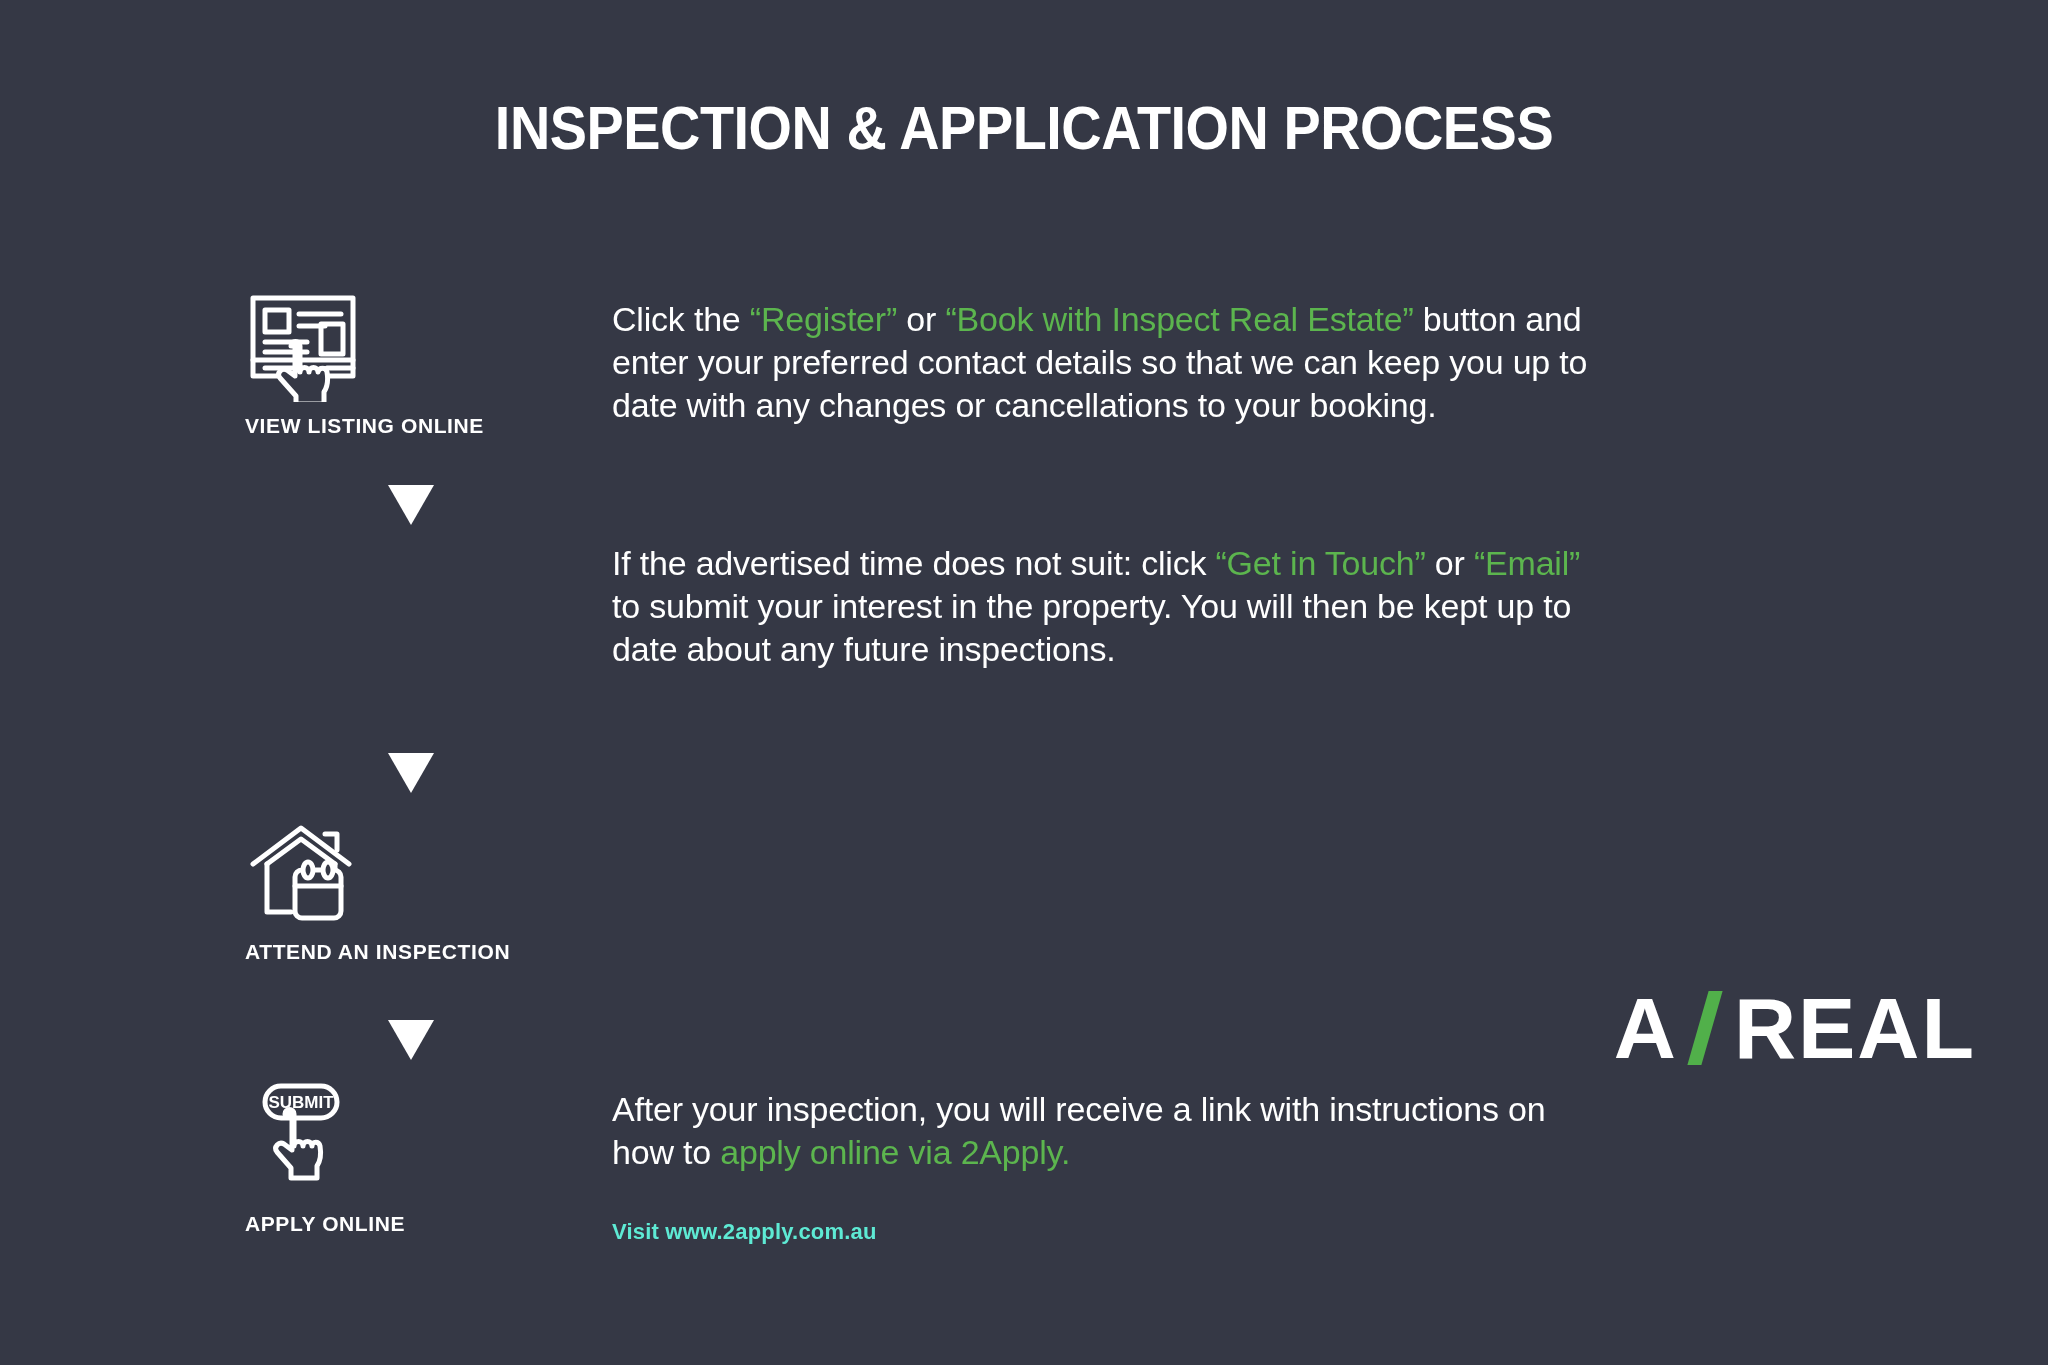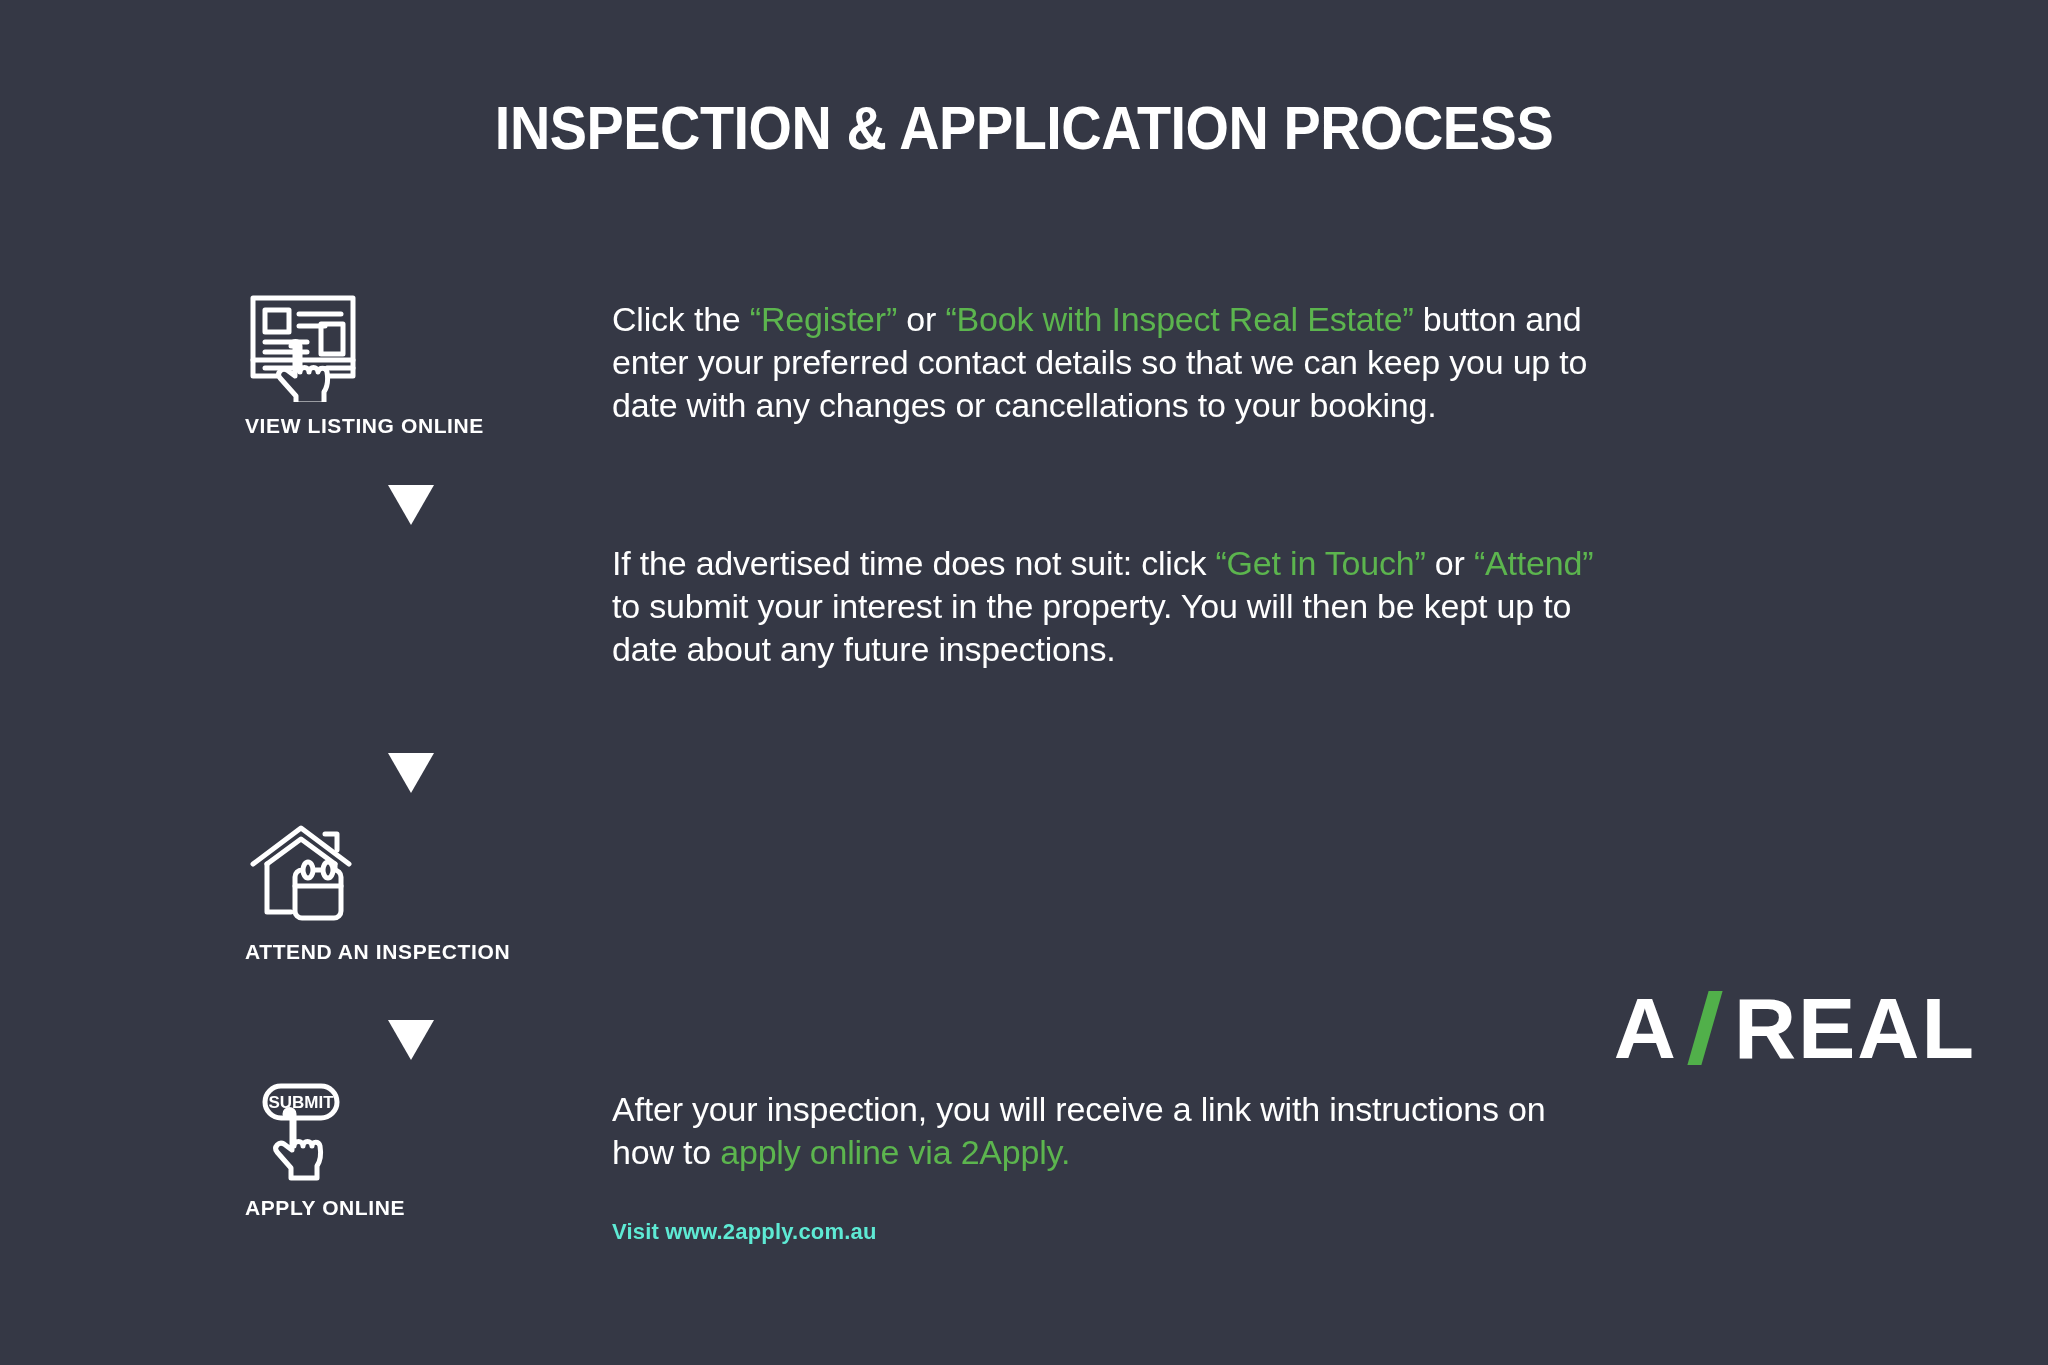--- a/index.html
+++ b/index.html
@@ -147,21 +147,21 @@
     </div>
     <div class="step-body" style="top:12px;">
       <span>Click the </span><span class="green">“Register”</span><span> or </span><span class="green">“Book with Inspect Real Estate”</span><span> button and enter your preferred contact details so that we can keep you up to date with any changes or cancellations to your booking.</span>
     </div>
   </div>
 
   <div class="arrow" style="top:485px; left:388px;"></div>
 
   <div class="step" style="position:absolute; top:530px; left:0; height:180px;">
     <div class="step-body" style="top:12px;">
-      <span>If the advertised time does not suit: click </span><span class="green">“Get in Touch”</span><span> or </span><span class="green">“Attend”</span><span> to submit your interest in the property. You will then be kept up to date about any future inspections.</span>
+      <span>If the advertised time does not suit: click </span><span class="green">“Get in Touch”</span><span> or </span><span class="green">“Email”</span><span> to submit your interest in the property. You will then be kept up to date about any future inspections.</span>
     </div>
   </div>
 
   <div class="arrow" style="top:753px; left:388px;"></div>
 
   <div class="step" style="position:absolute; top:820px; left:0; height:180px;">
     <div class="step-icon-col" style="top:0;">
       <span class="icon-wrap">
         <svg width="118" height="108" viewBox="0 0 118 108" fill="none" stroke="#ffffff" stroke-width="5" stroke-linecap="round" stroke-linejoin="round">
           <polyline points="8,44 56,8 104,44"></polyline>
@@ -184,21 +184,21 @@
   <div class="step" style="position:absolute; top:1080px; left:0; height:200px;">
     <div class="step-icon-col" style="top:0;">
       <span class="icon-wrap">
         <svg width="112" height="104" viewBox="0 0 112 104" fill="none" stroke="#ffffff" stroke-width="5" stroke-linecap="round" stroke-linejoin="round">
           <rect x="20" y="6" width="72" height="32" rx="16"></rect>
           <text x="56" y="28" font-family="Liberation Sans, sans-serif" font-size="17" font-weight="bold" fill="#ffffff" stroke="none" text-anchor="middle">SUBMIT</text>
           <path d="M47 34 v36 l-8 -6 c-5 -3 -11 3 -7 8 l14 16 v10 h26 v-12 c4 -6 4 -14 3 -20
                    c-1 -5 -8 -5 -8 0 c0 -6 -9 -6 -9 0 c0 -6 -9 -6 -9 0 V34 c0 -6 -9 -6 -9 0 z" fill="#353845" stroke="#ffffff" stroke-width="5"></path>
         </svg>
       </span>
-      <div class="step-label" style="margin-top:12px;">APPLY ONLINE</div>
+      <div class="step-label" style="margin-top:28px;">APPLY ONLINE</div>
     </div>
     <div class="step-body" style="top:8px;">
       <div>
         <span>After your inspection, you will receive a link with instructions on how to </span><span class="green">apply online via 2Apply.</span>
       </div>
       <div class="visit">Visit www.2apply.com.au</div>
     </div>
   </div>
 
   <div class="logo">

